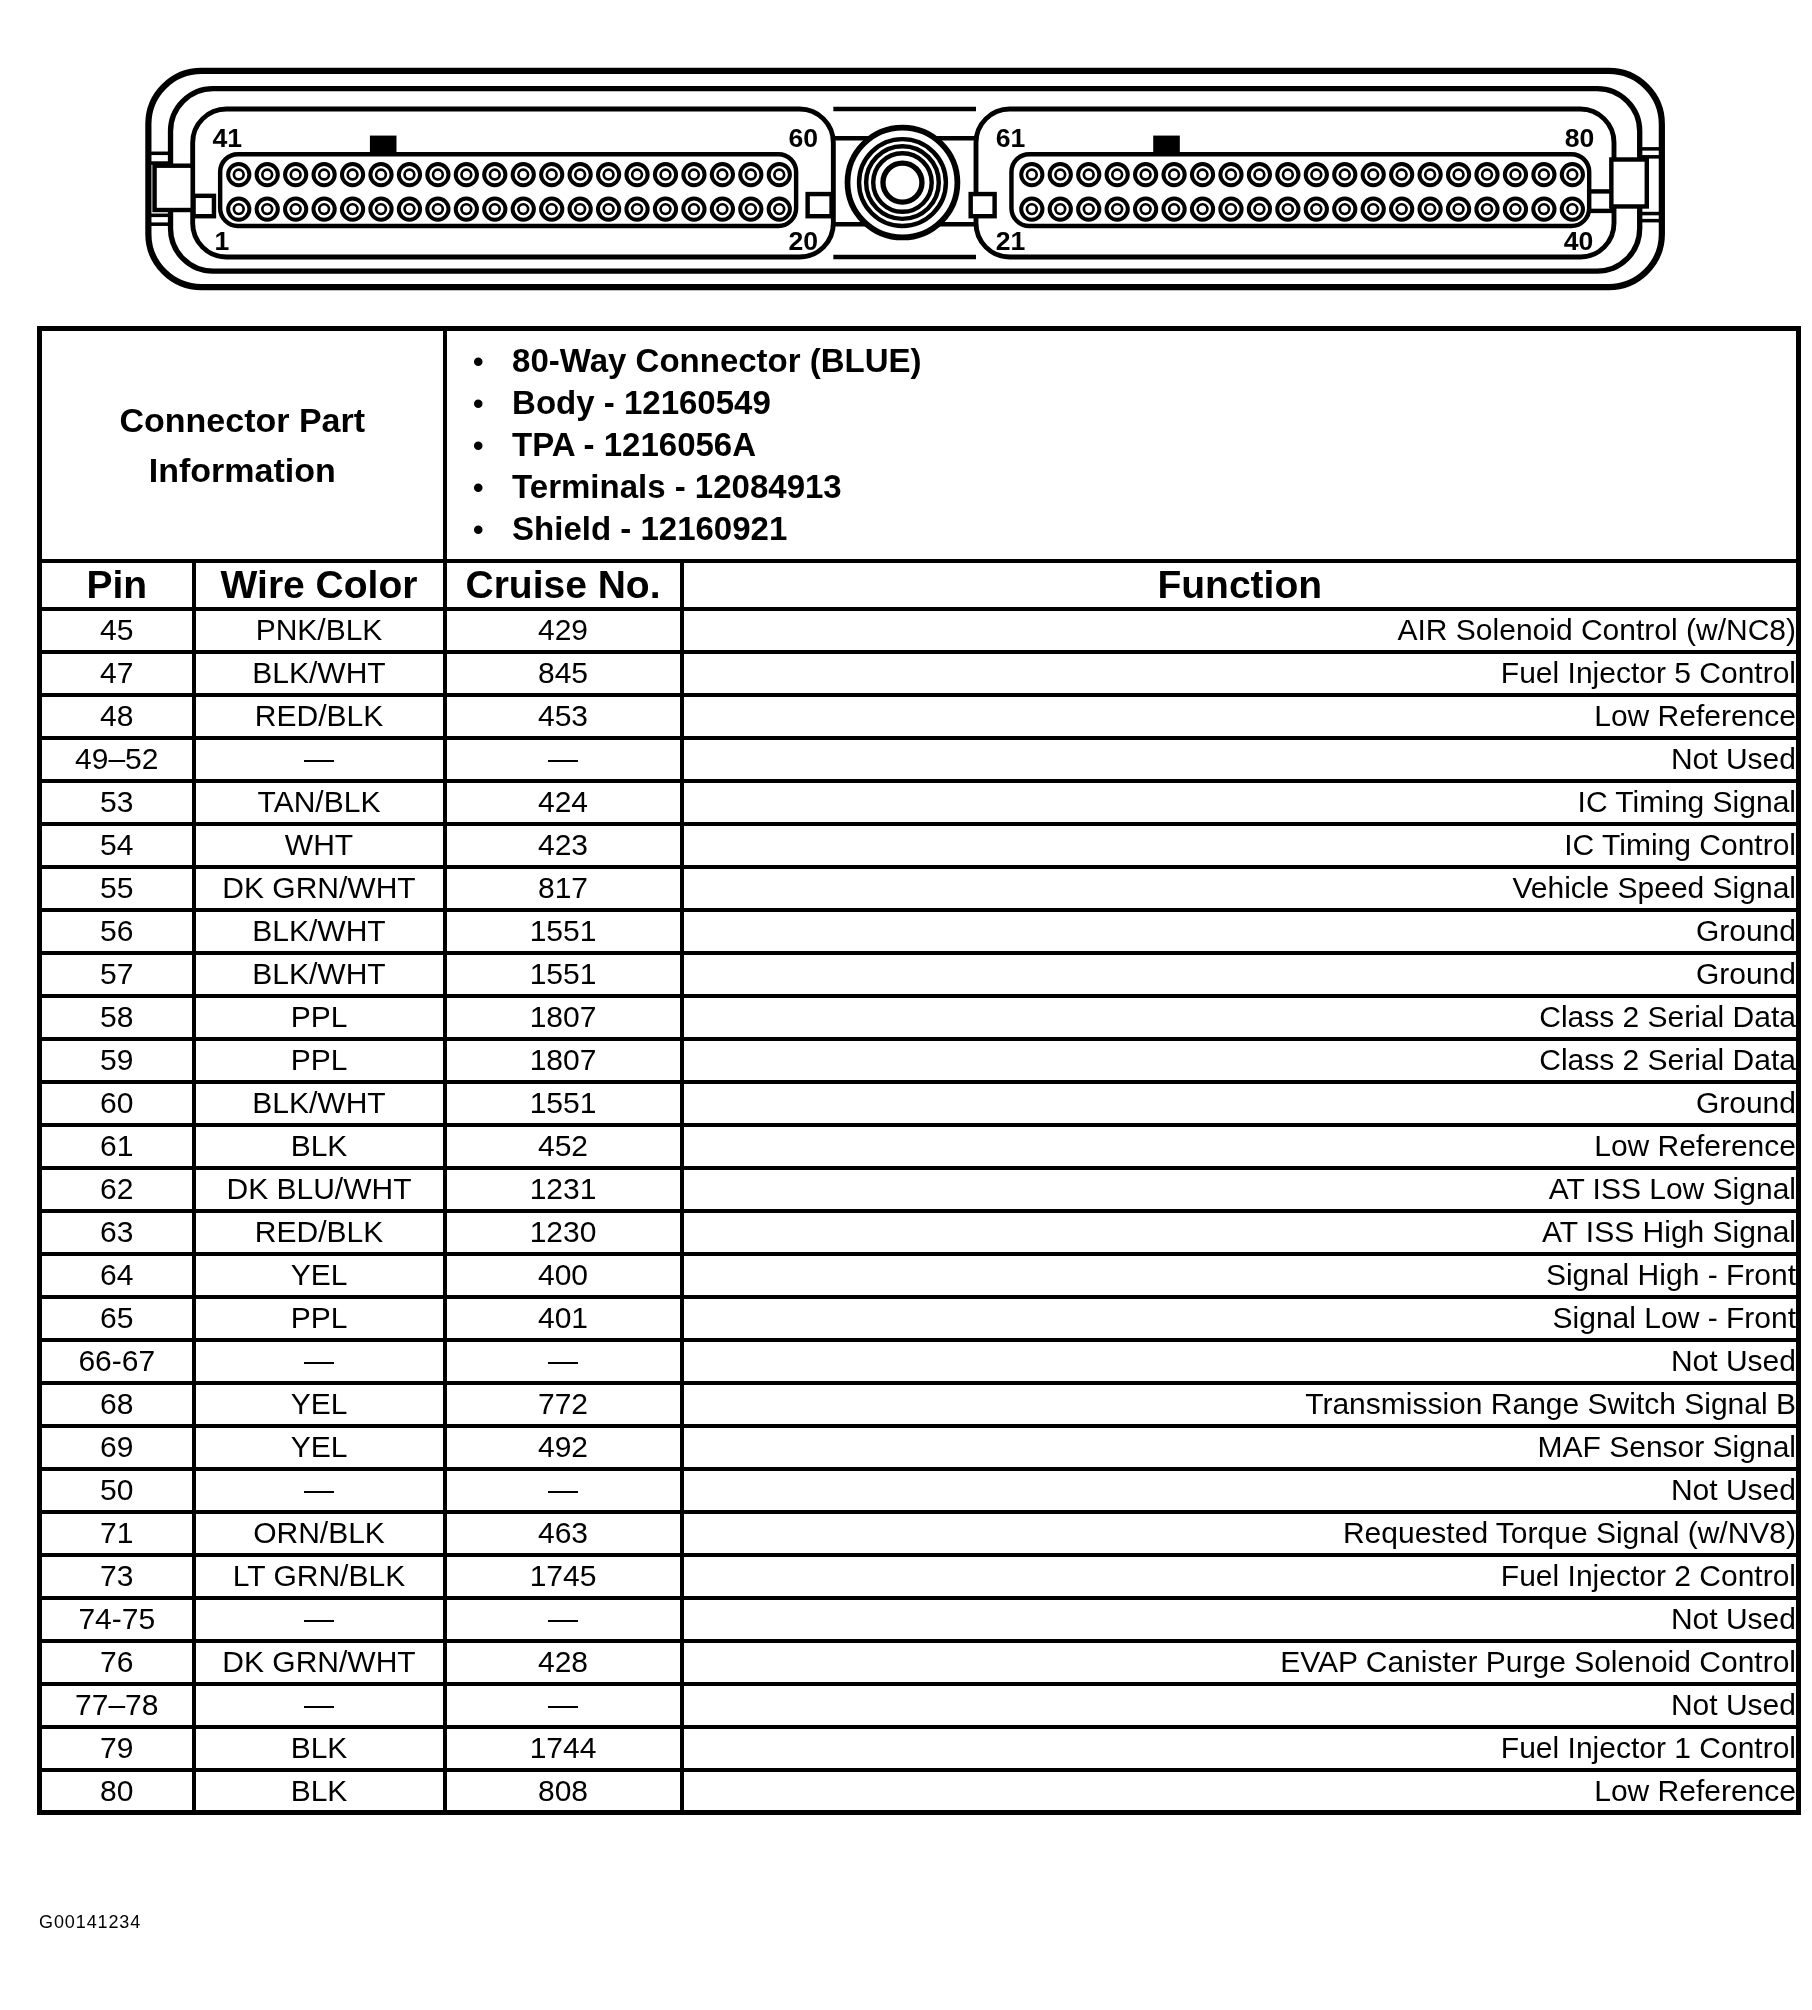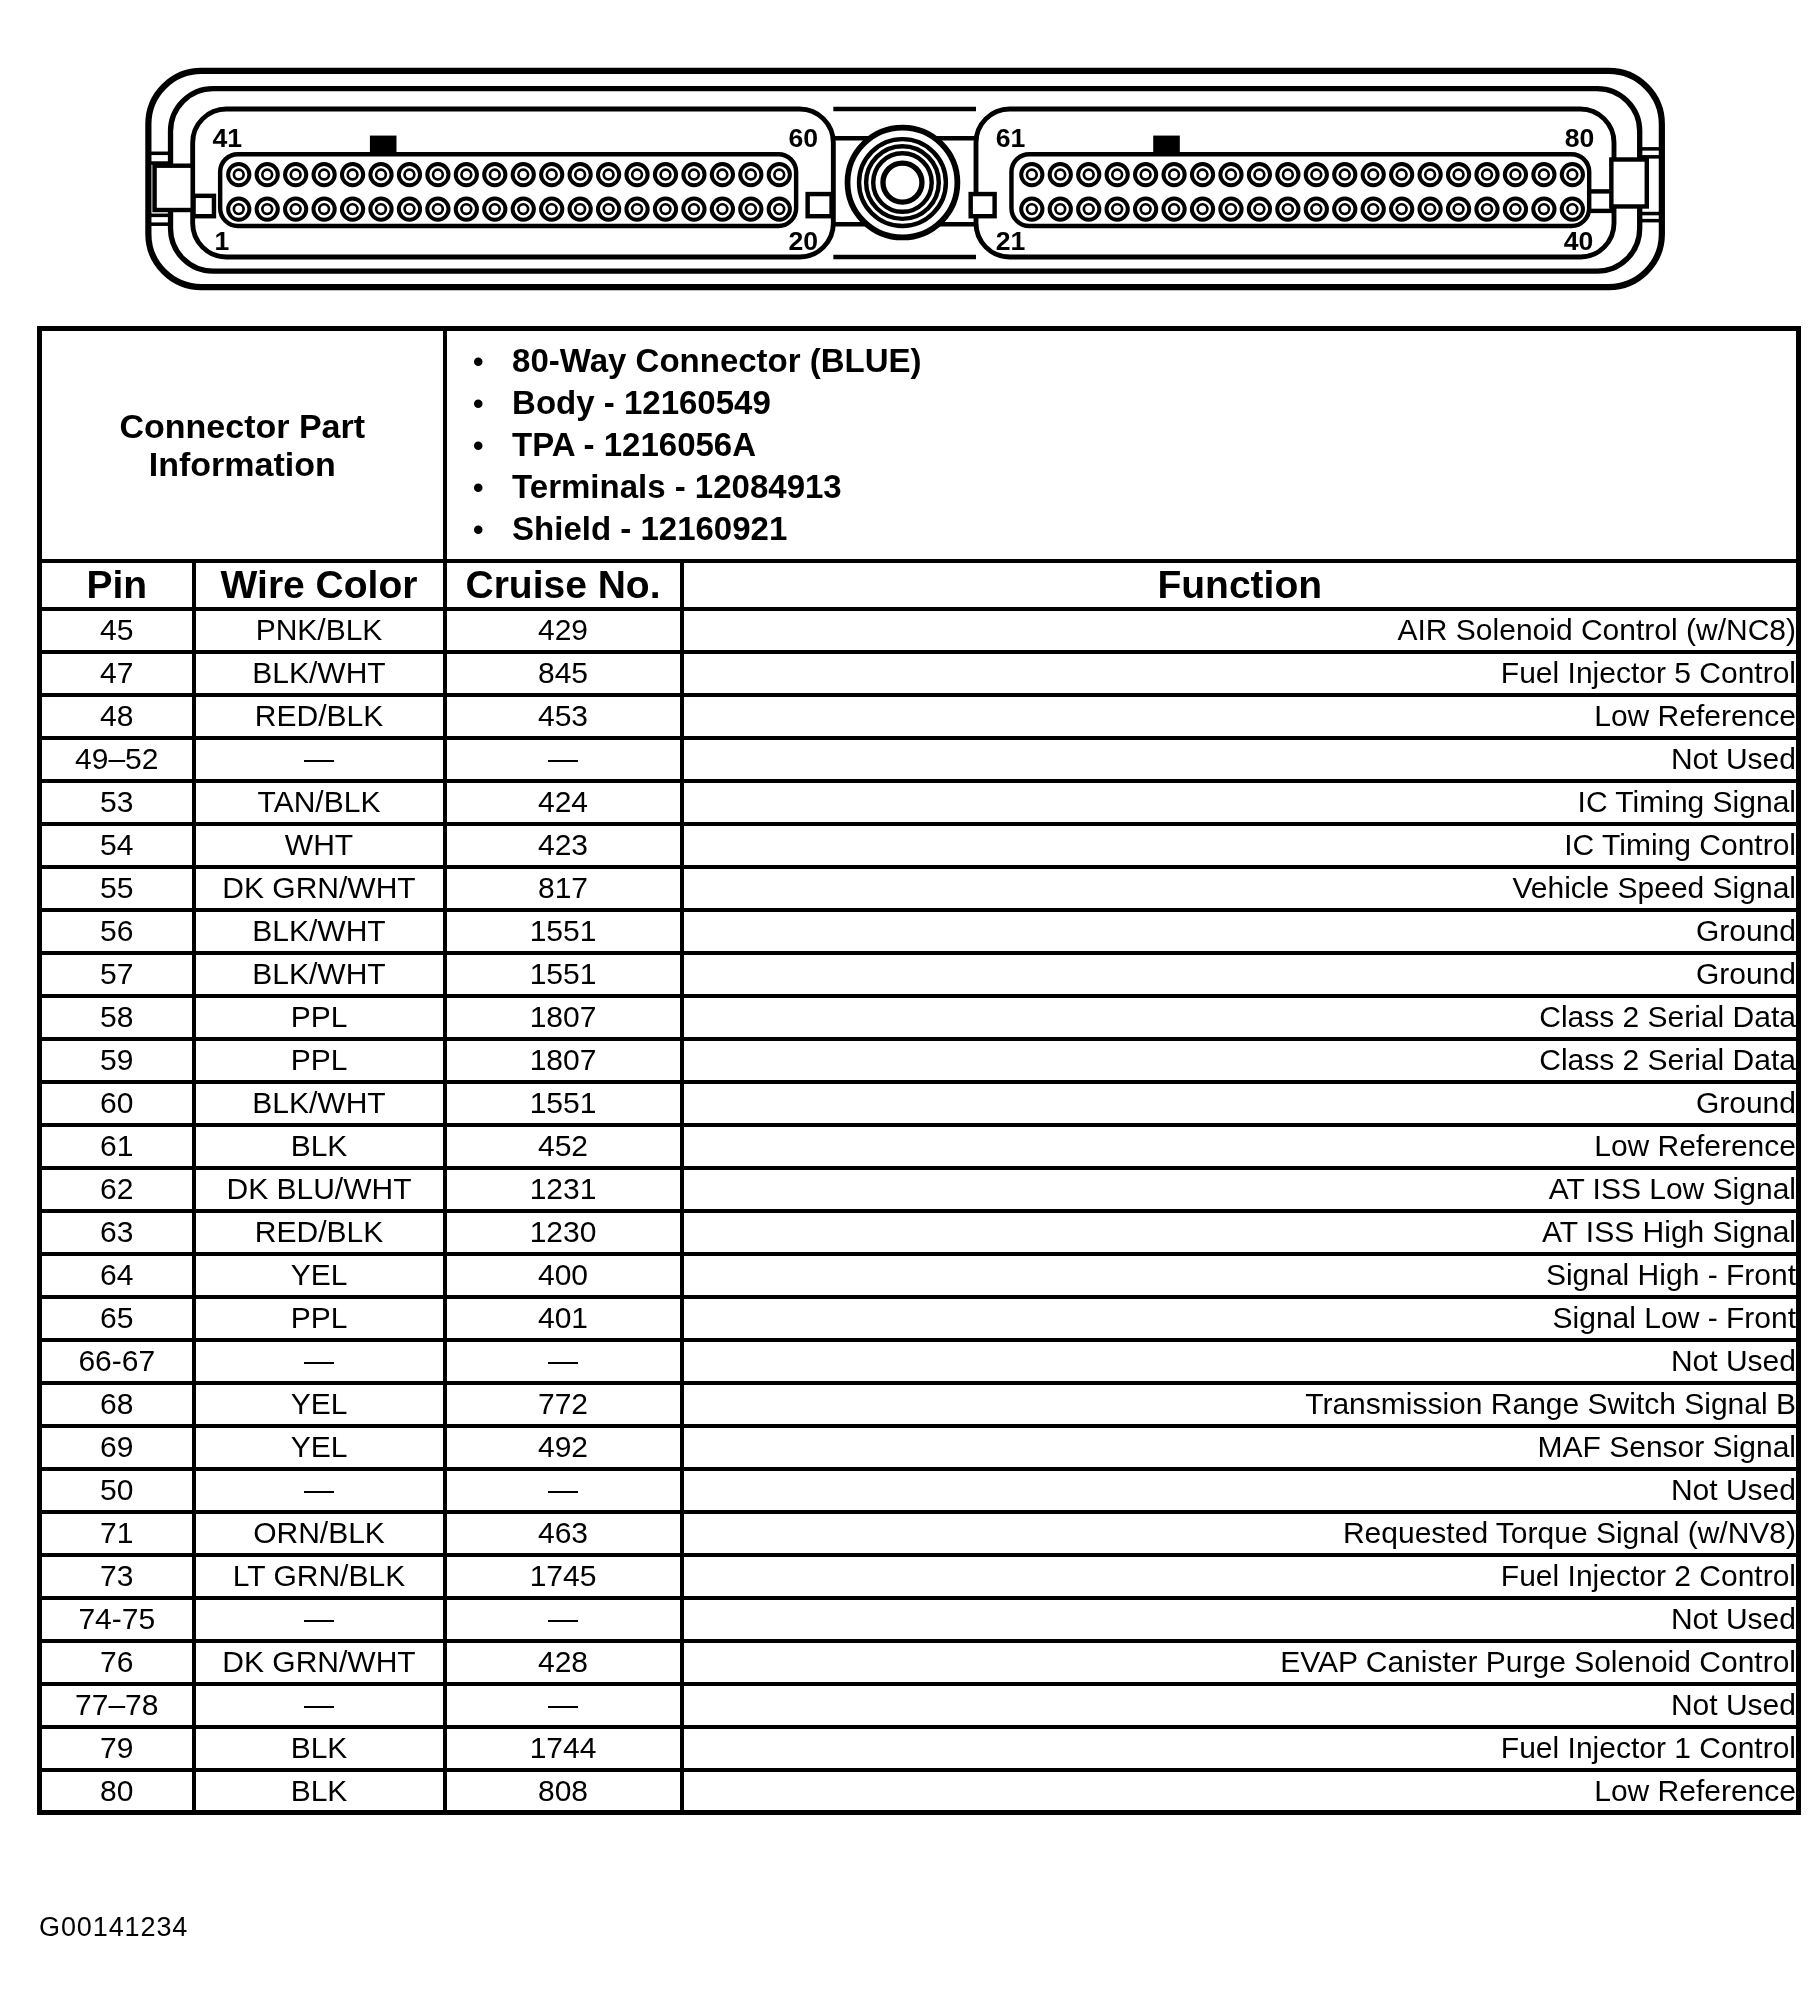--- a/index.html
+++ b/index.html
@@ -15,34 +15,34 @@
   table.pinout{
     position:absolute;left:37px;top:326px;width:1759px;
     border-collapse:collapse;table-layout:fixed;background:#fff;
     border:5.3px solid #000;
   }
   table.pinout td, table.pinout th{border:4.4px solid #000;overflow:hidden;}
   col.c1{width:154px;}col.c2{width:251px;}col.c3{width:237px;}col.c4{width:1117px;}
 
   tr.info-row{height:213px;}
   td.part-info-cell{text-align:center;vertical-align:middle;}
-  td.part-info-cell .lbl{font-weight:bold;font-size:34px;line-height:38px;width:284px;margin:0 auto;}
+  td.part-info-cell .lbl{font-weight:bold;font-size:34px;line-height:50px;width:284px;margin:0 auto;}
   td.part-bullets-cell{vertical-align:middle;padding:8.9px 8.9px 8.9px 26.6px;}
   .bullet-row{display:flex;align-items:baseline;font-weight:bold;font-size:33px;line-height:41px;}
   .bullet-glyph{width:39px;font-size:30px;}
 
   tr.head-row{height:43px;}
   th{font-size:39px;font-weight:bold;text-align:center;vertical-align:middle;padding:0;}
 
   tbody tr{height:43px;}
   td{font-size:30px;vertical-align:middle;padding:0;}
   td.c-pin, td.c-wire, td.c-circuit{text-align:center;}
   td.c-func{text-align:right;padding-left:12.4px;}
 
-  .figure-code{position:absolute;left:39px;top:1912px;font-size:27px;letter-spacing:0.9px;}
+  .figure-code{position:absolute;left:39px;top:1912px;font-size:18px;letter-spacing:0.9px;}
 </style>
 </head>
 <body>
 
 <svg class="connector-svg" viewBox="0 0 2044 360" xmlns="http://www.w3.org/2000/svg">
   <g fill="none" stroke="#000">
 
     <rect x="167" y="80" width="1708" height="244" rx="60" stroke-width="7"></rect>
     <rect x="192" y="100" width="1658" height="206" rx="48" stroke-width="6"></rect>
 

